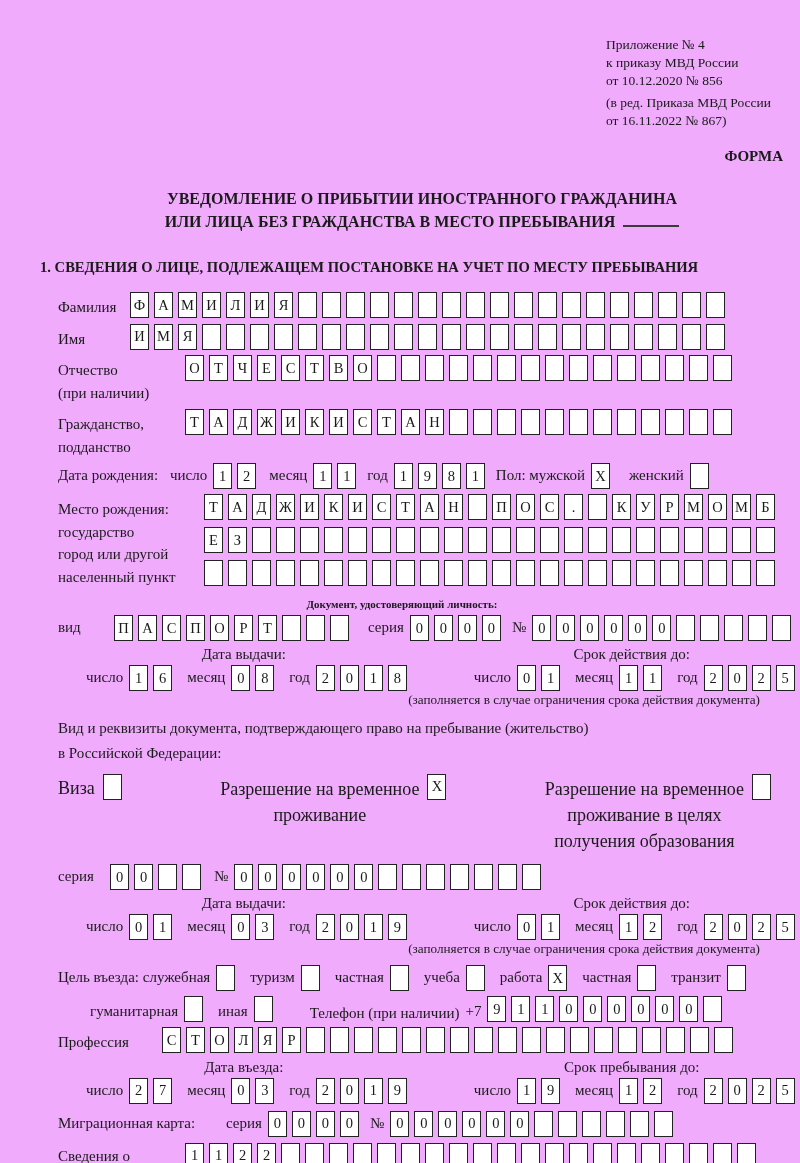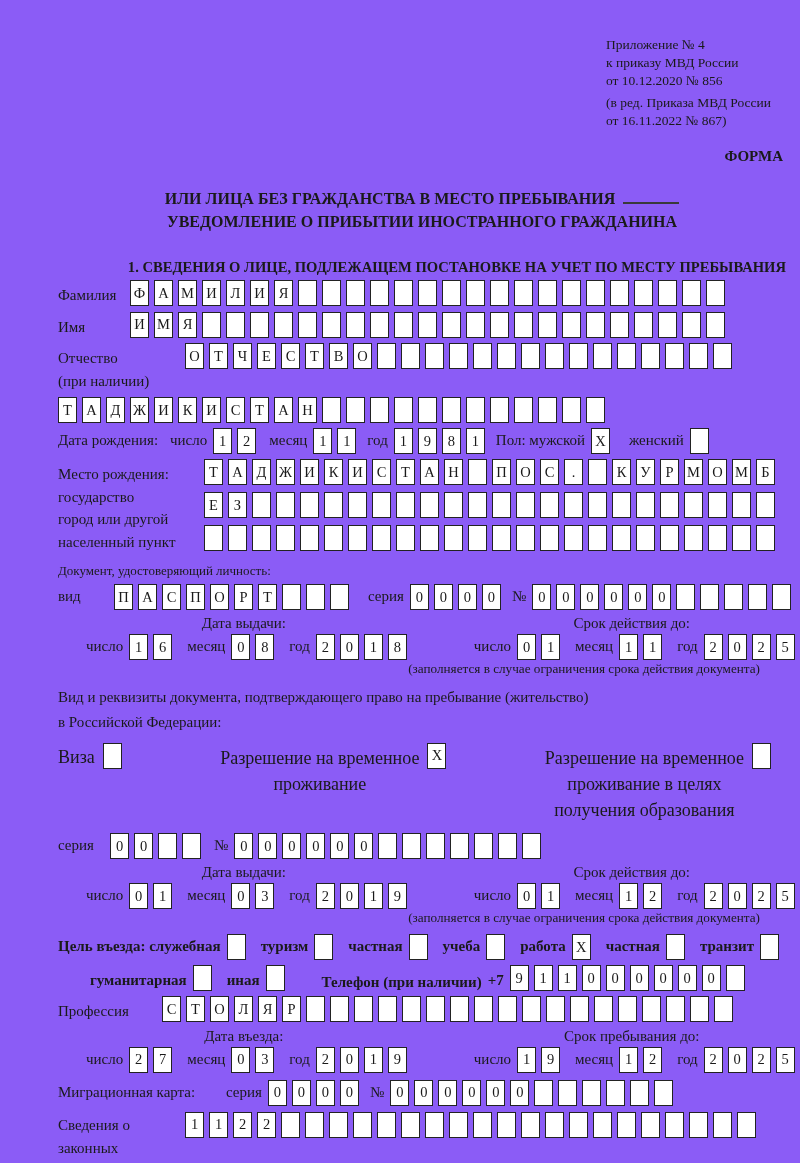--- a/index.html
+++ b/index.html
@@ -1,58 +1,58 @@
 <!DOCTYPE html>
 <html><head>
 <meta charset="utf-8">
 <style>
   * { box-sizing: border-box; }
   html,body { margin:0; padding:0; background:#ffffff; }
   .page {
-    width:800px; height:1163px; background:#8b5cf6; color:#1a1a1a;
+    width:800px; height:1163px; background:#f0abfc; color:#1a1a1a;
     font-family:"Liberation Serif", serif;
     padding:36px 14px 14px 58px; position:relative; overflow:hidden;
   }
   .ref { width:168px; margin-left:auto; margin-right:12px; font-size:13.5px; line-height:1.32; }
   .ref .gap { height:5px; }
   .forma { text-align:right; font-weight:bold; font-size:15px; margin:18px 3px 0 0; }
   .title { text-align:center; font-weight:bold; font-size:16px; line-height:1.45; margin-top:22px; }
   .uline { display:inline-block; width:56px; border-bottom:2px solid #3a3a3a; height:13px; margin-left:8px; }
-  .sect { text-align:right; font-weight:bold; font-size:14.6px; margin:26px 0 4px -18px; white-space:nowrap; }
+  .sect { text-align:left; font-weight:bold; font-size:14.6px; margin:26px 0 16px -18px; white-space:nowrap; }
 
   .frow { display:flex; align-items:flex-start; margin-bottom:5px; }
   .lblcol { flex:none; font-size:15px; line-height:1.5; padding-top:4px; }
   .w72{width:72px} .w127{width:127px} .w146{width:146px} .w104{width:104px} .w150{width:150px}
   .cells { display:flex; flex:none; }
   .cell {
     width:19px; height:26px; border:1.8px solid #222; margin-right:5px;
     display:flex; align-items:center; justify-content:center;
     font-size:14.5px; flex:none; background:#fff;
   }
   .ilbl { font-size:15px; padding-top:4px; flex:none; }
   .mg6{margin-right:6px}
   .mrrows .cells { margin-bottom:7px; }
 
-  .center-head { text-align:left; font-weight:normal; font-size:13px; margin:2px 40px 5px 0; }
+  .center-head { text-align:center; font-weight:bold; font-size:11px; margin:2px 40px 5px 0; }
 
   .dates { display:flex; margin-top:2px; }
   .dhead { text-align:center; font-size:15px; margin-bottom:2px; }
   .drow { display:flex; align-items:flex-start; }
   .dl { font-size:15px; padding-top:4px; margin:0 6px 0 10px; }
   .g1 { margin-left:18px; }
   .g2 { margin-left:52px; }
   .note { font-size:13.2px; text-align:right; padding-right:26px; margin:1px 0 8px 0; }
 
   .plain { font-size:15px; line-height:1.65; }
   .cbrow { display:flex; align-items:flex-start; margin:8px 10px 10px 0; justify-content:space-between; }
   .cbitem { display:flex; align-items:flex-start; }
   .cblbl { font-size:18px; padding-top:4px; margin-right:8px; }
   .cblbl.center { text-align:center; line-height:1.45; padding-top:2px; }
 
-  .purpose .ilbl { margin-right:6px;font-weight:bold; }
+  .purpose .ilbl { margin-right:6px; }
   .purpose .cells { margin-right:10px; }
   .p2 { margin-left:32px;align-items:center; }
   .phone-lbl { margin:4px 18px 0 22px; }
   .plus7 { margin-right:8px; }
 
   .svst { display:flex; }
   .svlbl { width:127px; flex:none; font-size:15px; line-height:1.55; padding-top:2px; }
   .svrows .cells { margin-bottom:7px; }
 </style>
 </head>
@@ -65,22 +65,22 @@
     <div>к приказу МВД России</div>
     <div>от 10.12.2020 № 856</div>
     <div class="gap"></div>
     <div>(в ред. Приказа МВД России</div>
     <div>от 16.11.2022 № 867)</div>
   </div>
 
   <div class="forma">ФОРМА</div>
 
   <div class="title">
+    <div>УВЕДОМЛЕНИЕ О ПРИБЫТИИ ИНОСТРАННОГО ГРАЖДАНИНА</div>
     <div><span>ИЛИ ЛИЦА БЕЗ ГРАЖДАНСТВА В МЕСТО ПРЕБЫВАНИЯ</span><span class="uline"></span></div>
-    <div>УВЕДОМЛЕНИЕ О ПРИБЫТИИ ИНОСТРАННОГО ГРАЖДАНИНА</div>
   </div>
 
   <div class="sect">1. СВЕДЕНИЯ О ЛИЦЕ, ПОДЛЕЖАЩЕМ ПОСТАНОВКЕ НА УЧЕТ ПО МЕСТУ ПРЕБЫВАНИЯ</div>
 
   <div class="frow">
     <div class="lblcol w72">Фамилия</div>
     <div class="cells">
         <div class="cell">Ф</div>
         <div class="cell">А</div>
         <div class="cell">М</div>
@@ -166,20 +166,24 @@
         <div class="cell"></div>
         <div class="cell"></div>
         <div class="cell"></div>
         <div class="cell"></div>
         <div class="cell"></div>
         <div class="cell"></div>
       </div>
   </div>
 
   <div class="frow">
+    <div class="lblcol w127">
+      <div>Гражданство,</div>
+      <div>подданство</div>
+    </div>
     <div class="cells">
         <div class="cell">Т</div>
         <div class="cell">А</div>
         <div class="cell">Д</div>
         <div class="cell">Ж</div>
         <div class="cell">И</div>
         <div class="cell">К</div>
         <div class="cell">И</div>
         <div class="cell">С</div>
         <div class="cell">Т</div>

